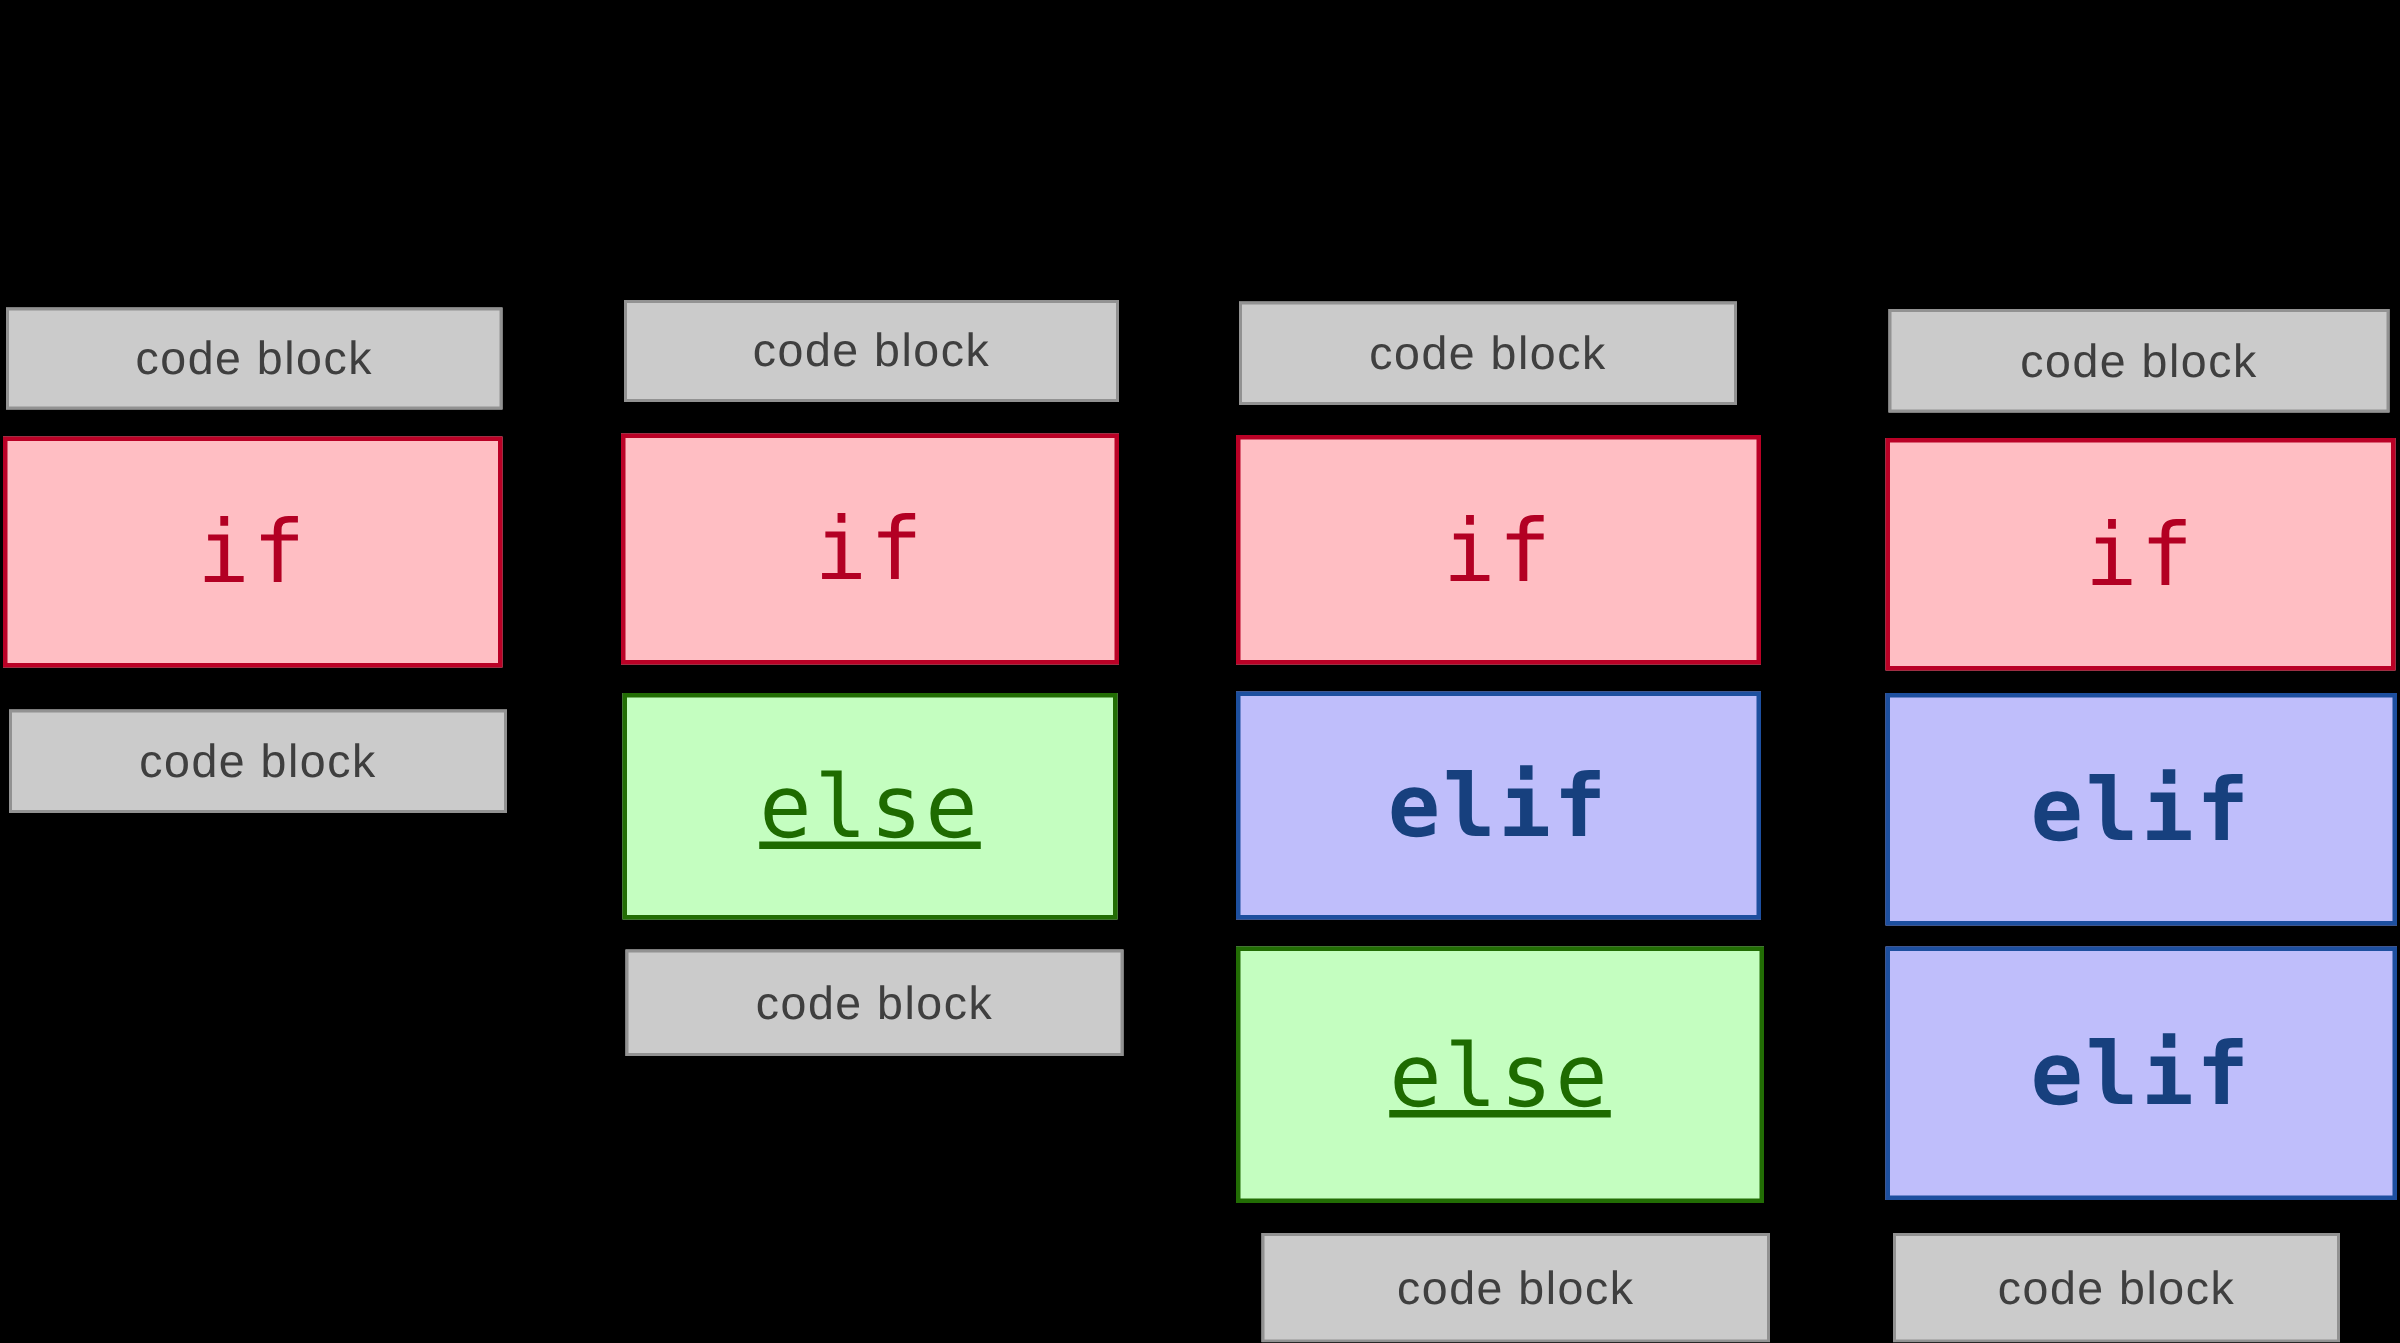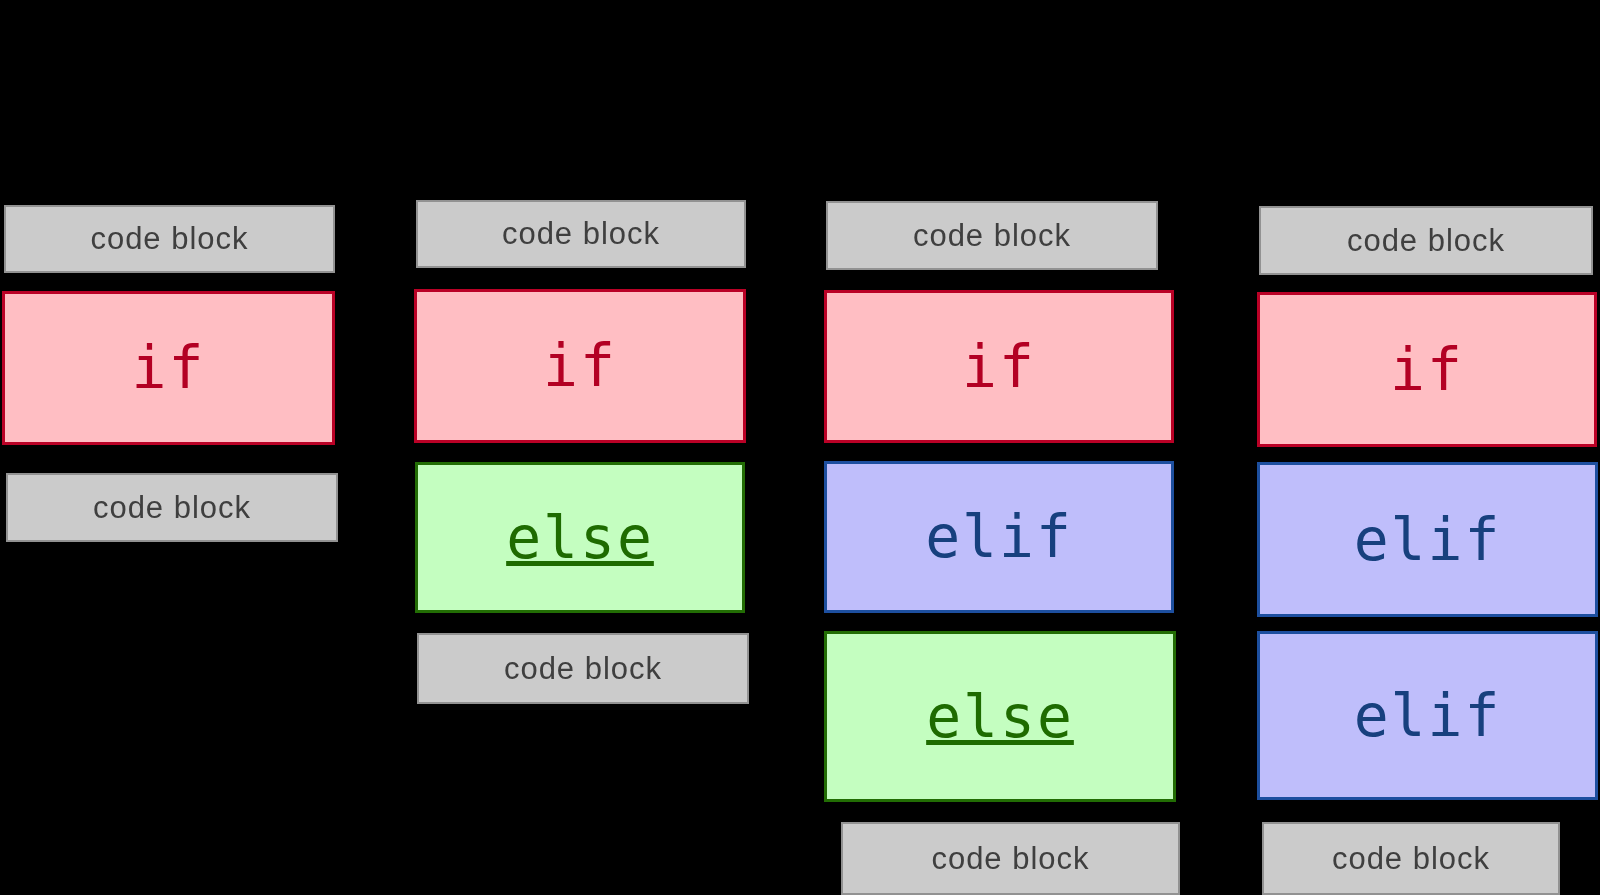--- a/index.html
+++ b/index.html
@@ -39,20 +39,21 @@
   }
   .block.if {
     background: var(--if-fill, #ffbec3);
     border: 3px solid var(--if-border, #ba0126);
     color: var(--if-text, #b30023);
   }
   .block.elif {
     background: var(--elif-fill, #bfbefb);
     border: 3px solid var(--elif-border, #1d4f9f);
     color: var(--elif-text, #17407e);
+    font-weight: bold;
   }
   .block.else {
     background: var(--else-fill, #c4fec0);
     border: 3px solid var(--else-border, #226d04);
     color: var(--else-text, #1e6b00);
     text-decoration: underline;
   }
 </style>
 </head>
 <body>

